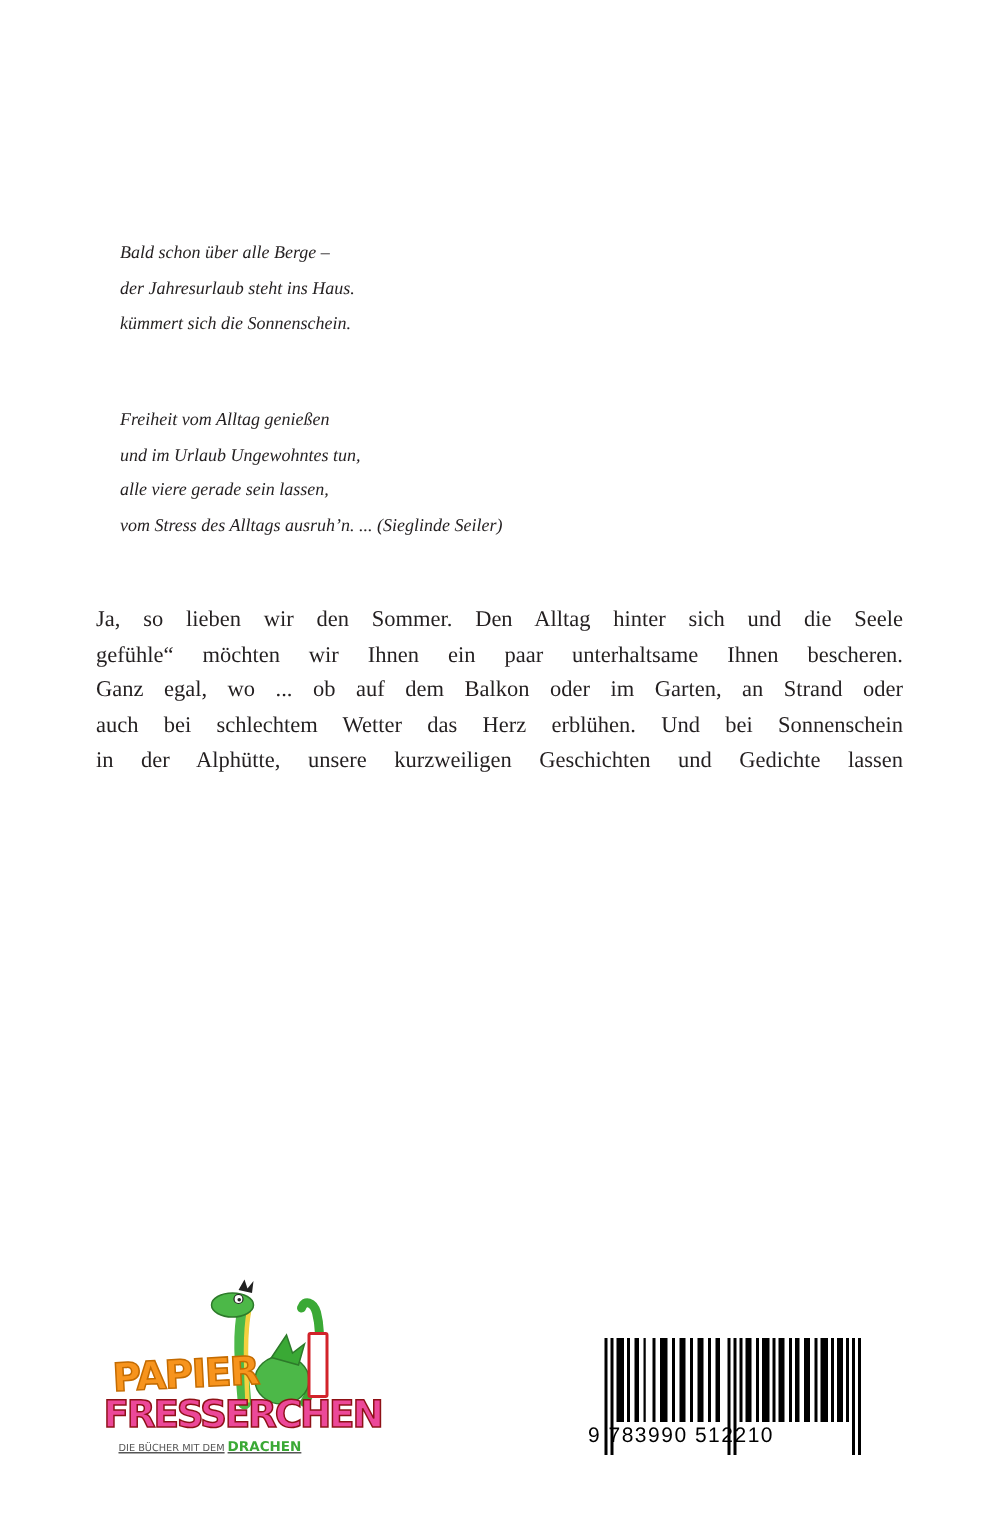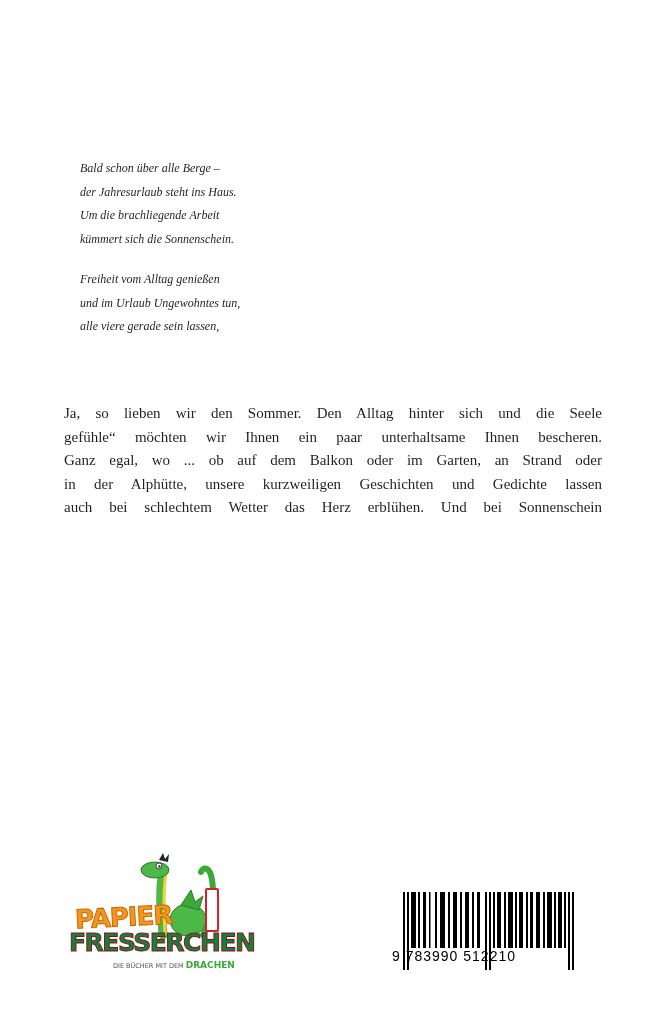--- a/index.html
+++ b/index.html
@@ -6,51 +6,51 @@
   body { width:665px; height:1020px; position:relative; overflow:hidden; font-family:"Liberation Serif","DejaVu Serif",serif; color:#231f20; }
   .poem { position:absolute; left:80px; font-style:italic; font-size:12px; line-height:23.5px; }
   .poem .line { display:block; white-space:nowrap; }
   #stanza1 { top:157px; }
   #stanza2 { top:268px; }
   .body-text { position:absolute; left:64px; top:402px; width:538px; font-size:15px; line-height:23.6px; text-align:justify; }
   .body-text .line { display:block; white-space:nowrap; text-align-last:justify; text-align:justify; }
   .body-text .line.last { text-align-last:left; }
   .logo { position:absolute; left:75px; top:850px; width:160px; height:125px; }
   .logo-papier { position:absolute; left:0; top:52px; font-family:"DejaVu Sans",sans-serif; font-weight:bold; font-size:26px; color:#f7941d; letter-spacing:-1px; -webkit-text-stroke:1px #c46b00; transform:rotate(-3deg); }
-  .logo-fresserchen { position:absolute; left:-6px; top:78px; font-family:"DejaVu Sans",sans-serif; font-weight:bold; font-size:25px; color:#15803d; letter-spacing:-1.5px; -webkit-text-stroke:1px #8e1016; }
-  .logo-tag { position:absolute; left:38px; top:110px; font-family:"DejaVu Sans",sans-serif; font-size:6.5px; color:#555; white-space:nowrap; }
+  .logo-fresserchen { position:absolute; left:-6px; top:78px; font-family:"DejaVu Sans",sans-serif; font-weight:bold; font-size:25px; color:#ec4899; letter-spacing:-1.5px; -webkit-text-stroke:1px #8e1016; }
+  .logo-tag { position:absolute; left:4px; top:110px; font-family:"DejaVu Sans",sans-serif; font-size:6.5px; color:#555; white-space:nowrap;text-decoration:underline; }
   .logo-tag b { color:#3aa935; font-size:9px; margin-left:2px; }
   .logo-badge { position:absolute; left:130px; top:38px; width:10px; height:40px; border:2px solid #d2232a; border-radius:2px; background:#fff; }
   .dragon { position:absolute; left:58px; top:0; width:90px; height:90px; }
   .barcode { position:absolute; left:393px; top:892px; width:196px; height:78px; }
   .barcode svg { display:block; }
   .isbn { position:absolute; left:392px; top:948px; font-family:Liberation Sans, sans-serif; font-size:14px; color:#000; letter-spacing:1px; background:transparent; white-space:pre; }
 </style>
 </head>
 <body>
 
 <div id="stanza1" class="poem">
   <span class="line">Bald schon über alle Berge –</span>
   <span class="line">der Jahresurlaub steht ins Haus.</span>
-  <span class="line">Um die brachliegende Arbeit</span>
   <span class="line">kümmert sich die Sonnenschein.</span>
 </div>
 
 <div id="stanza2" class="poem">
   <span class="line">Freiheit vom Alltag genießen</span>
   <span class="line">und im Urlaub Ungewohntes tun,</span>
   <span class="line">alle viere gerade sein lassen,</span>
+  <span class="line">vom Stress des Alltags ausruh’n. ... (Sieglinde Seiler)</span>
 </div>
 
 <div class="body-text">
   <span class="line">Ja, so lieben wir den Sommer. Den Alltag hinter sich und die Seele</span>
   <span class="line">gefühle“ möchten wir Ihnen ein paar unterhaltsame Ihnen bescheren.</span>
   <span class="line">Ganz egal, wo ... ob auf dem Balkon oder im Garten, an Strand oder</span>
+  <span class="line">auch bei schlechtem Wetter das Herz erblühen. Und bei Sonnenschein</span>
   <span class="line">in der Alphütte, unsere kurzweiligen Geschichten und Gedichte lassen</span>
-  <span class="line">auch bei schlechtem Wetter das Herz erblühen. Und bei Sonnenschein</span>
 </div>
 
 <div class="logo">
   <svg class="dragon" viewBox="0 0 90 90">
 
     <path d="M70 85 C80 70 82 40 78 25 C76 18 70 16 68 22" fill="none" stroke="#3aa935" stroke-width="6" stroke-linecap="round"></path>
 
     <ellipse cx="55" cy="70" rx="18" ry="16" fill="#4cb848" stroke="#2d7a2a" stroke-width="1"></ellipse>
 
     <path d="M48 55 L58 40 L62 52 L70 46 L66 60 Z" fill="#3aa935" stroke="#2d7a2a" stroke-width="1"></path>

